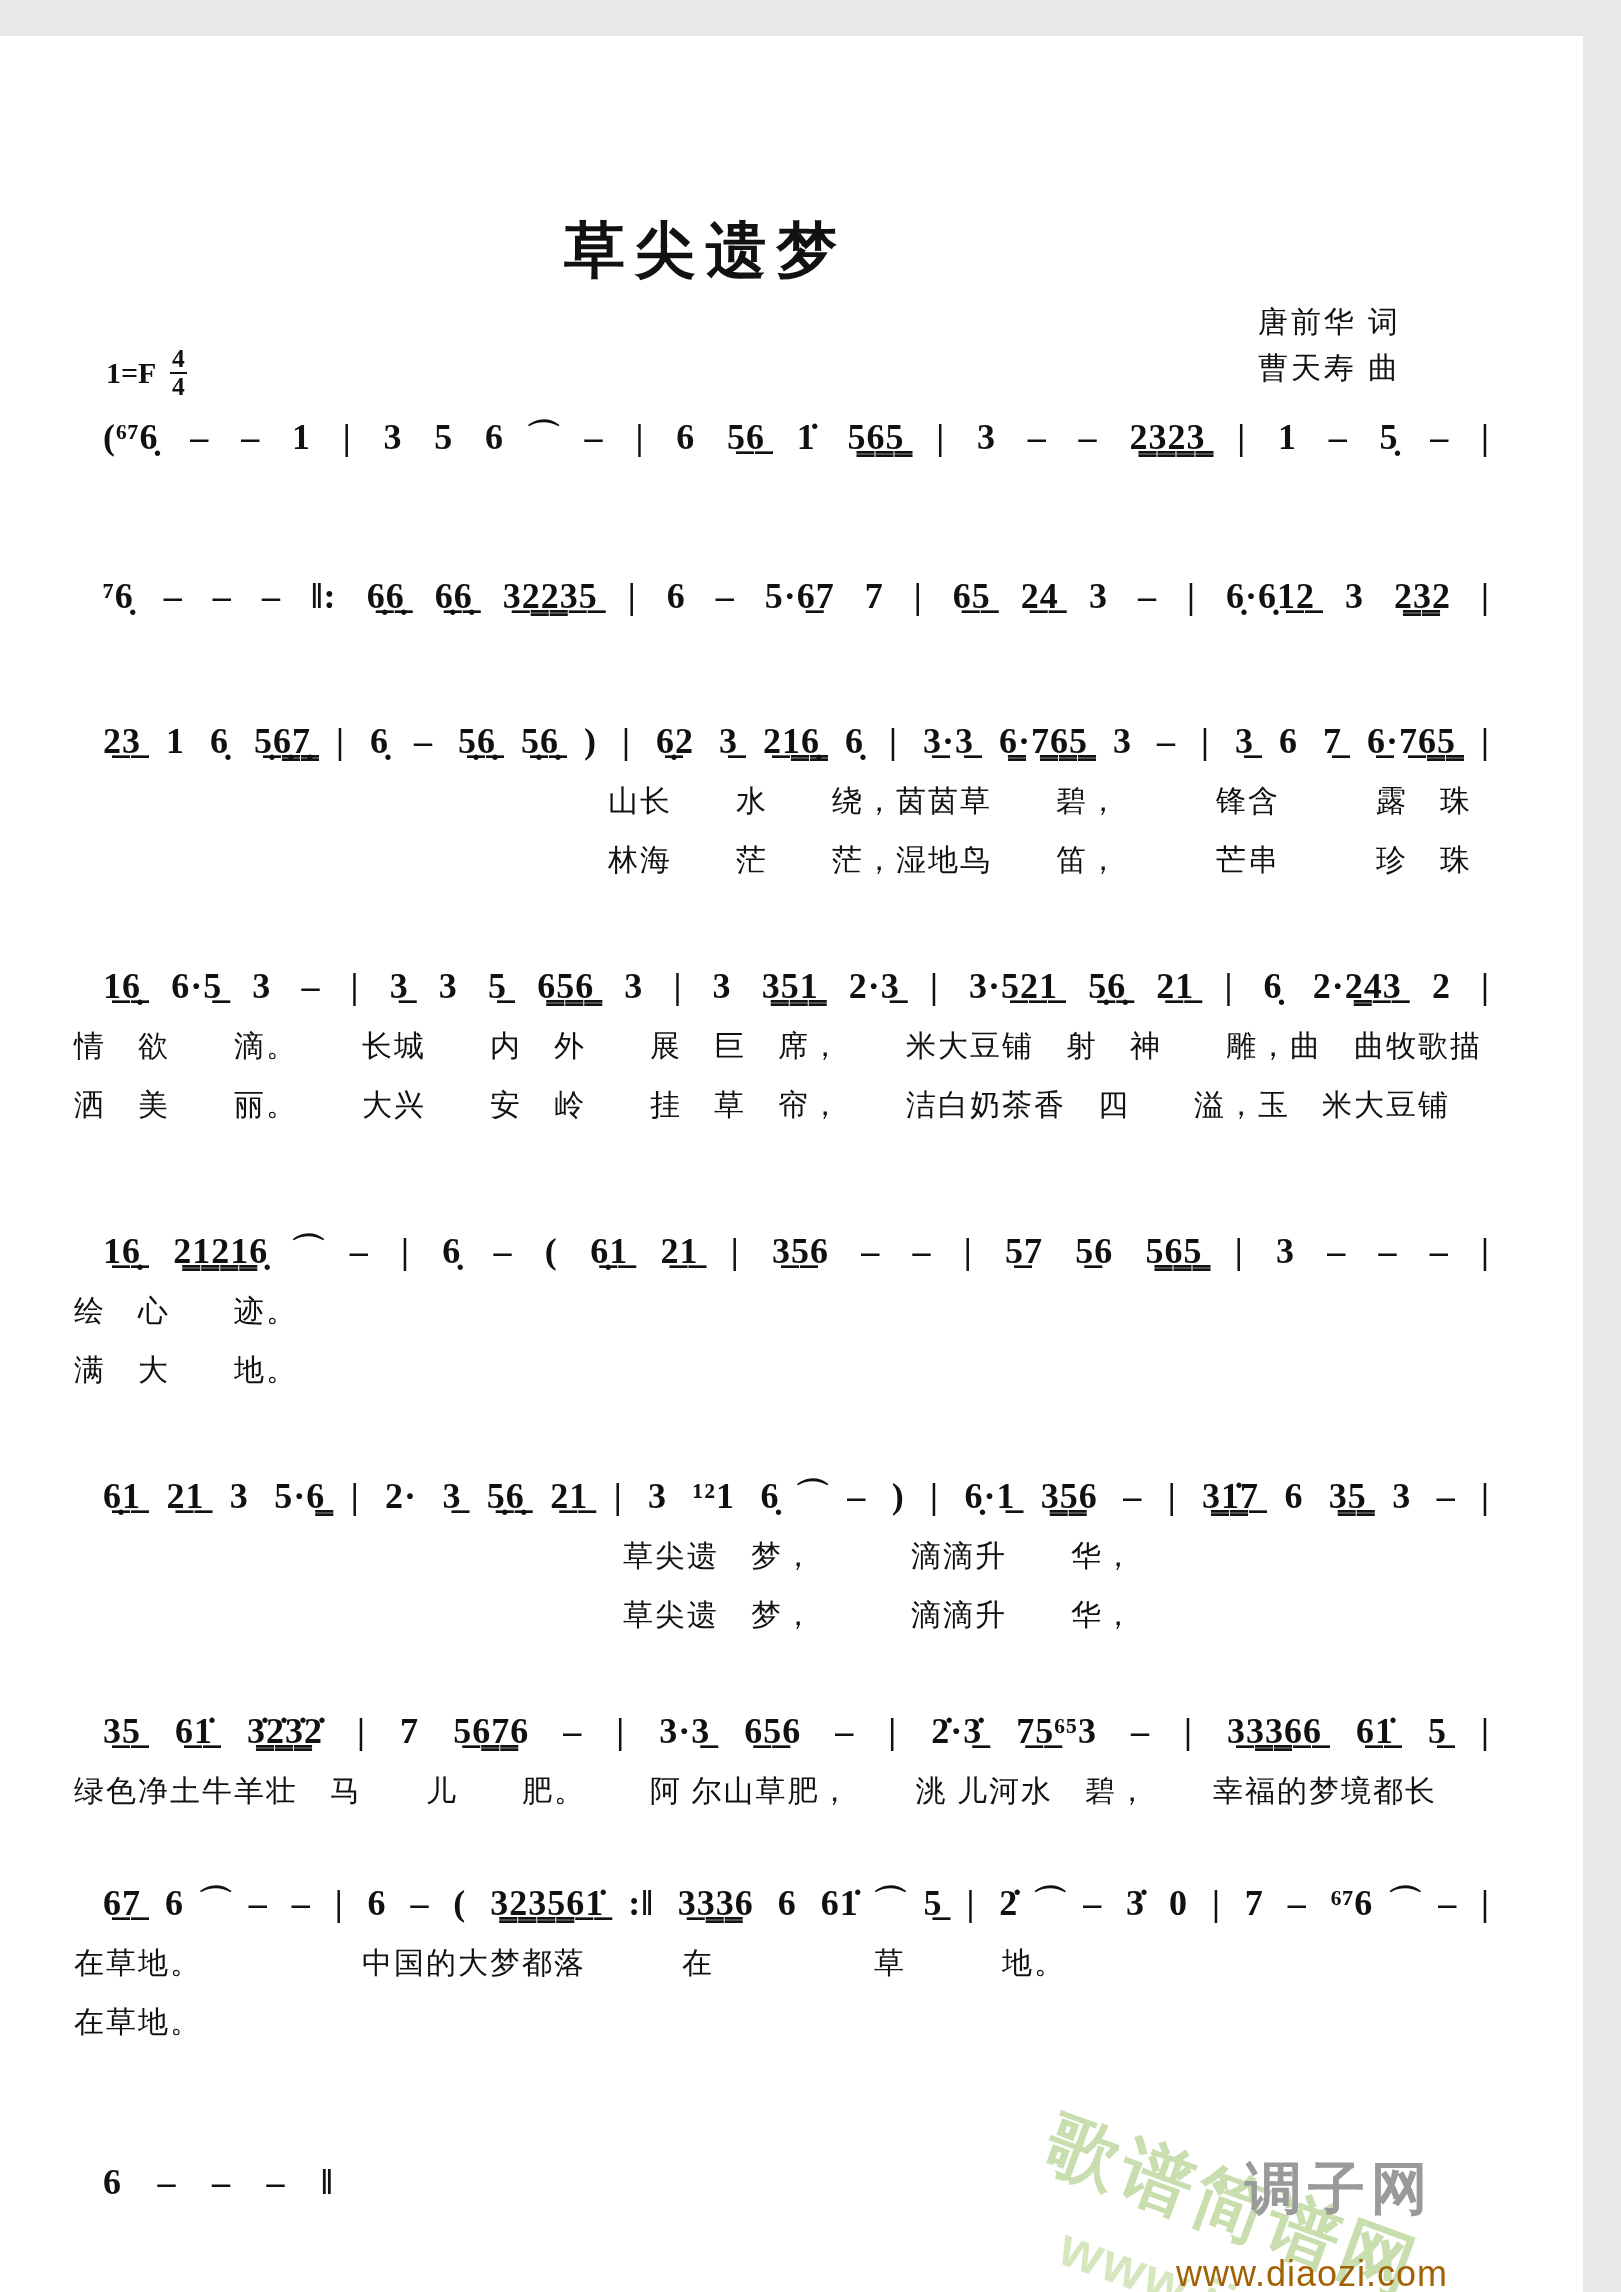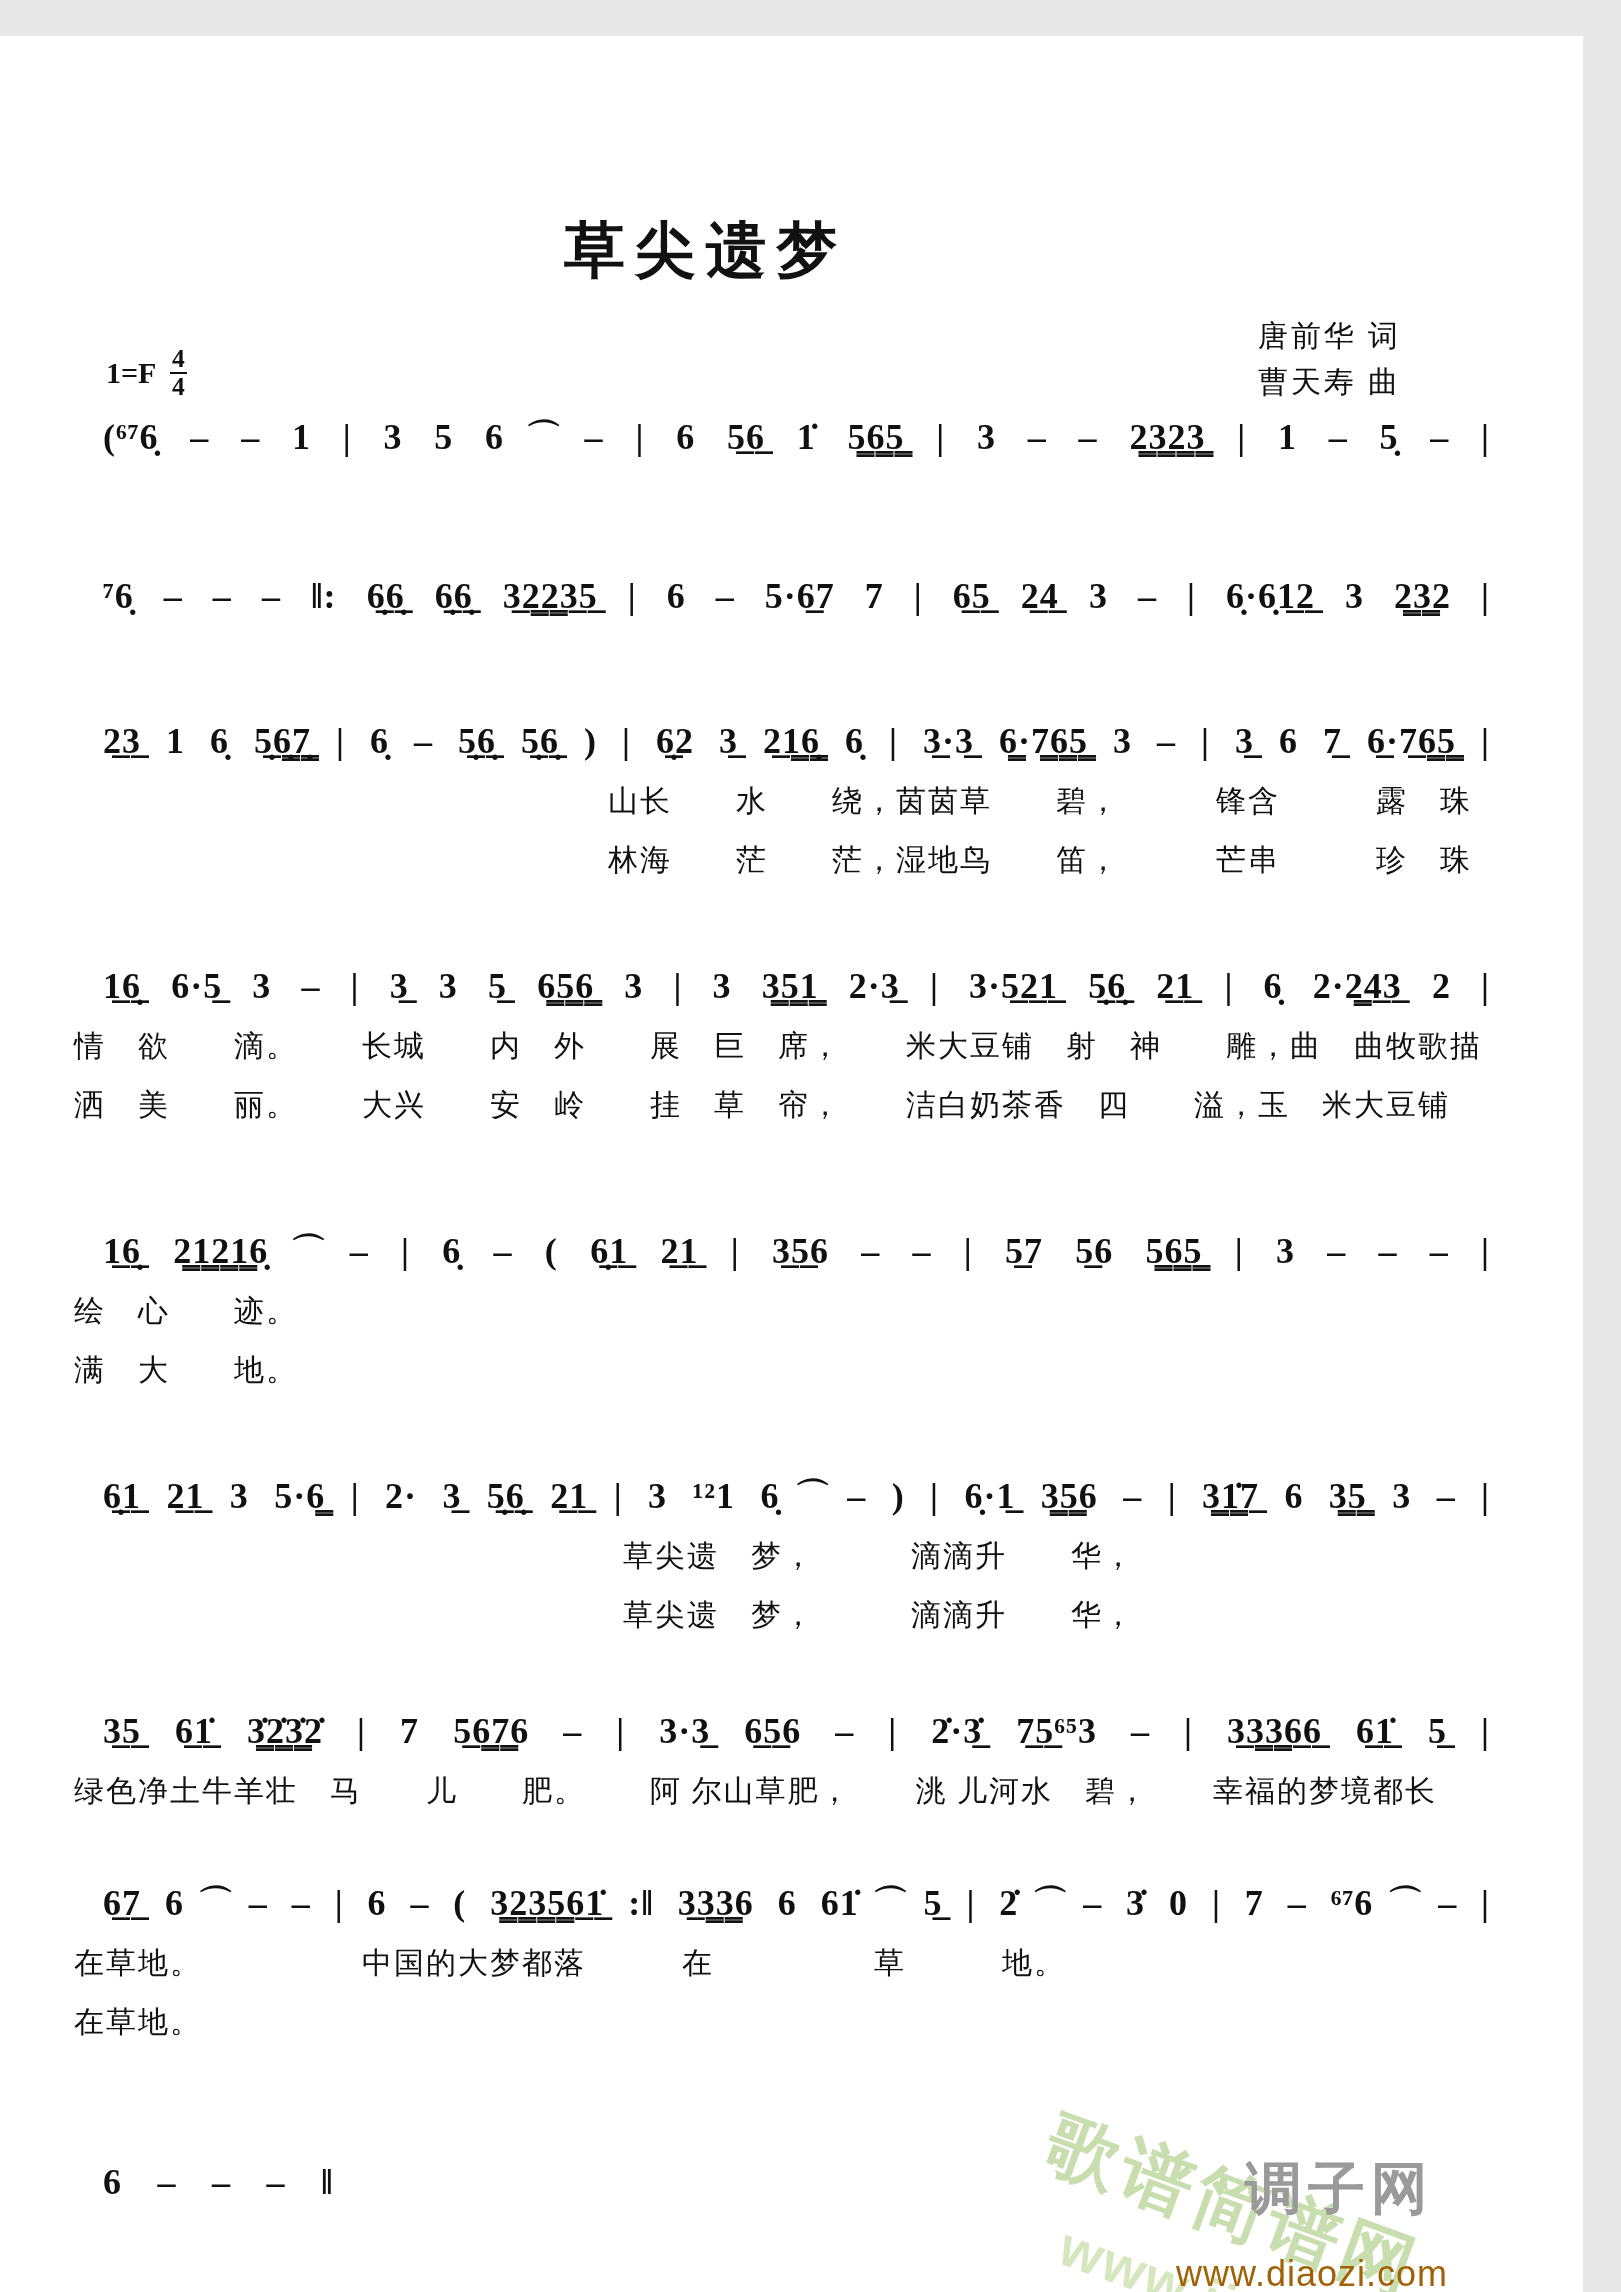--- a/index.html
+++ b/index.html
@@ -13,21 +13,21 @@
     color:#111;
     margin-top:36px;
   }
   .title{
     position:absolute;left:0;top:174px;width:1411px;
     text-align:center;
     font-size:61px;font-weight:700;letter-spacing:9.8px;
     font-family:"Liberation Serif","DejaVu Serif",serif;
   }
   .credits{
-    position:absolute;left:1258px;top:277px;
+    position:absolute;left:1258px;top:263px;
     font-size:30px;line-height:46px;letter-spacing:2.9px;
     font-family:"Liberation Sans","DejaVu Sans",sans-serif;
   }
   .keysig{
     position:absolute;left:106px;top:310px;
     font-size:30px;font-weight:700;
     display:flex;align-items:center;gap:13.7px;
   }
   .meter{display:inline-flex;flex-direction:column;align-items:center;
     font-size:25.5px;font-weight:700;line-height:25.5px;}

